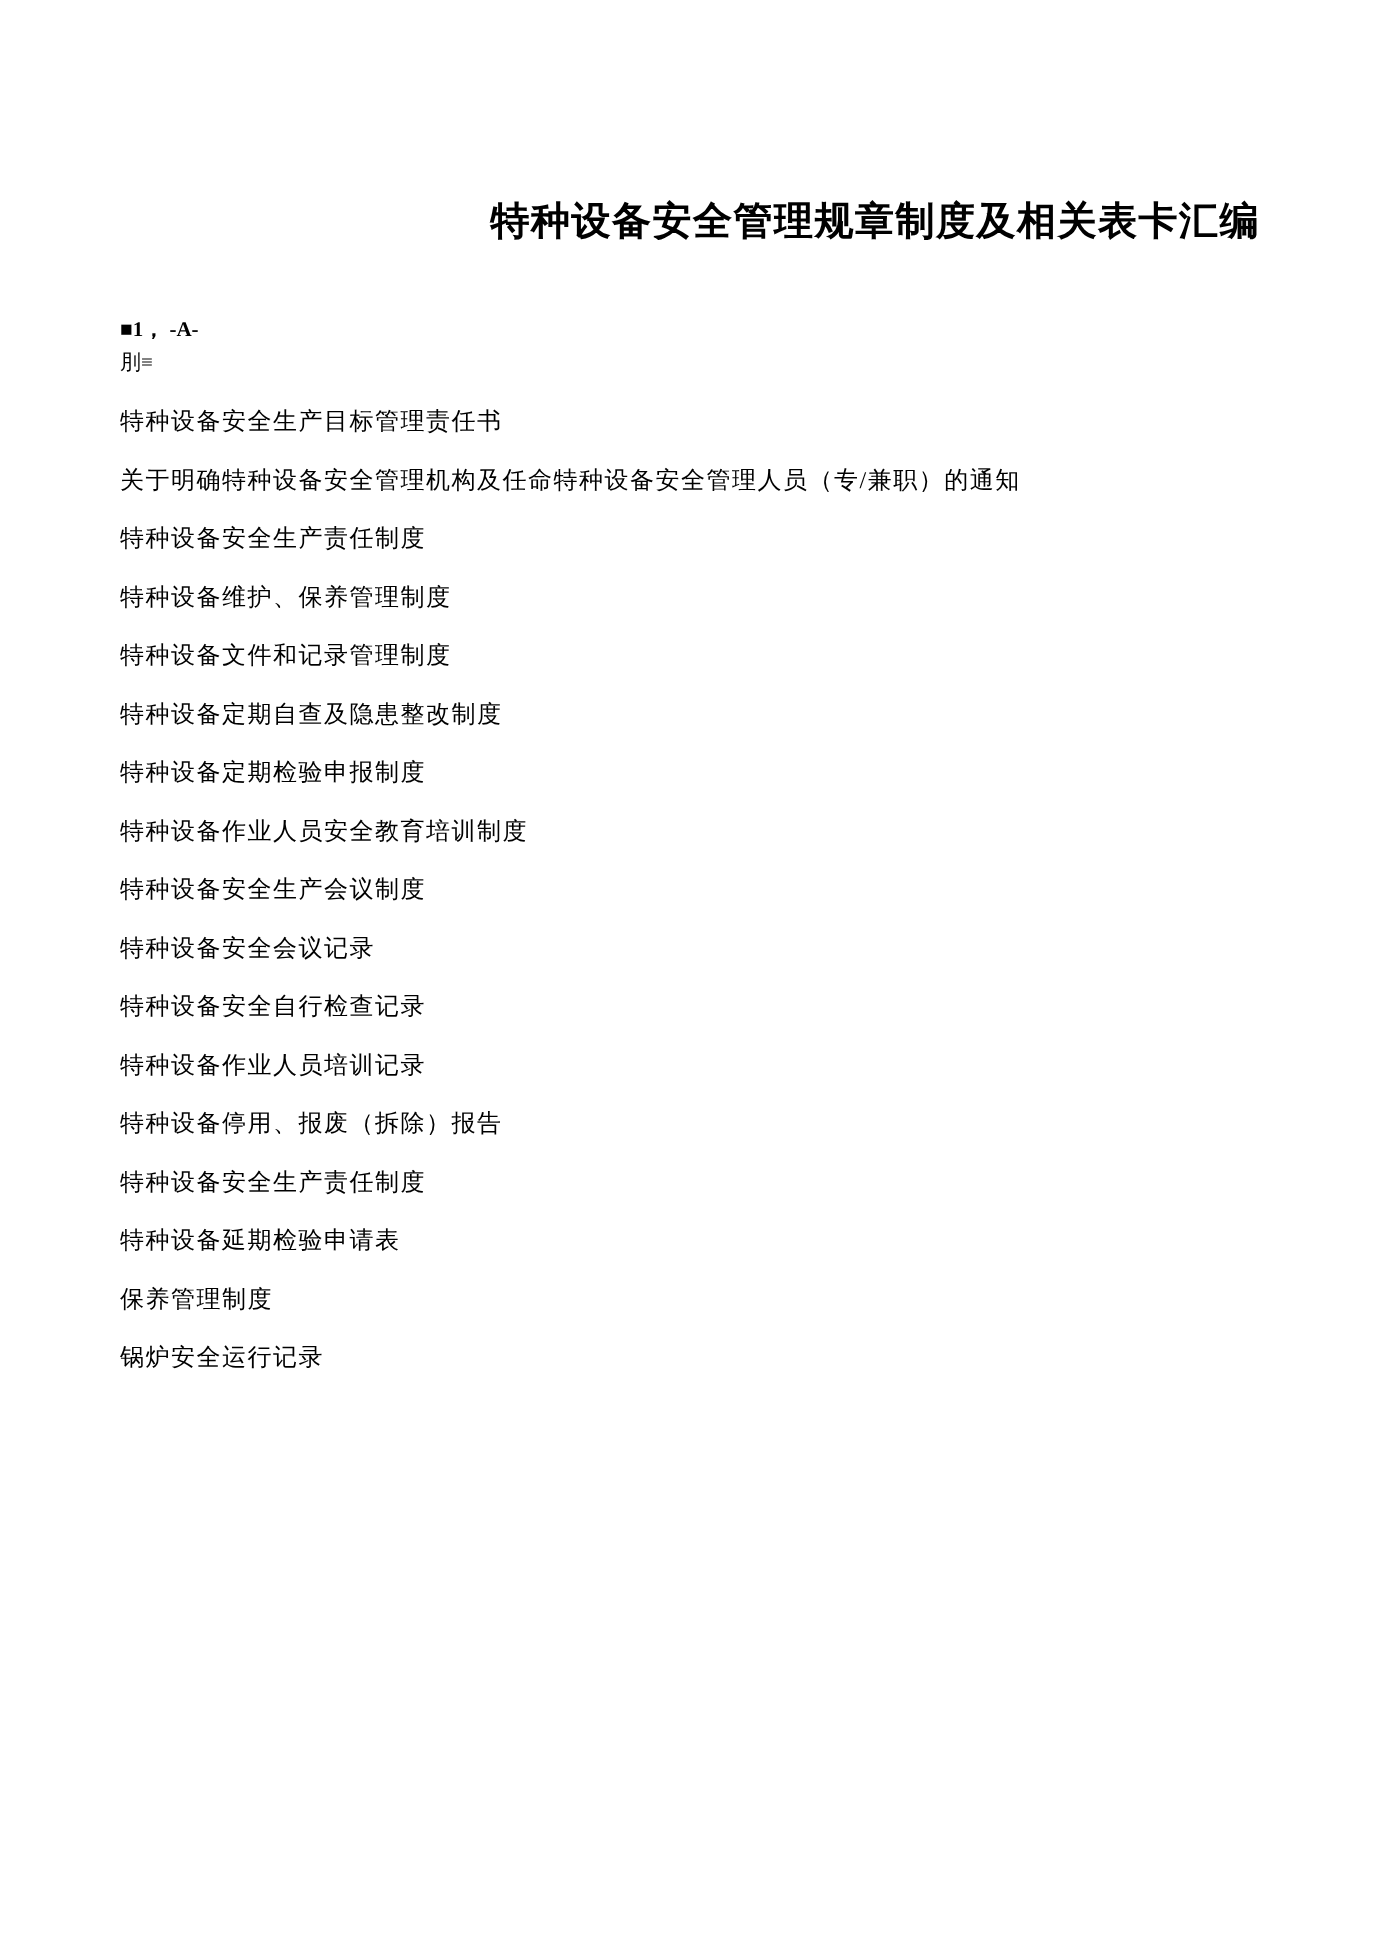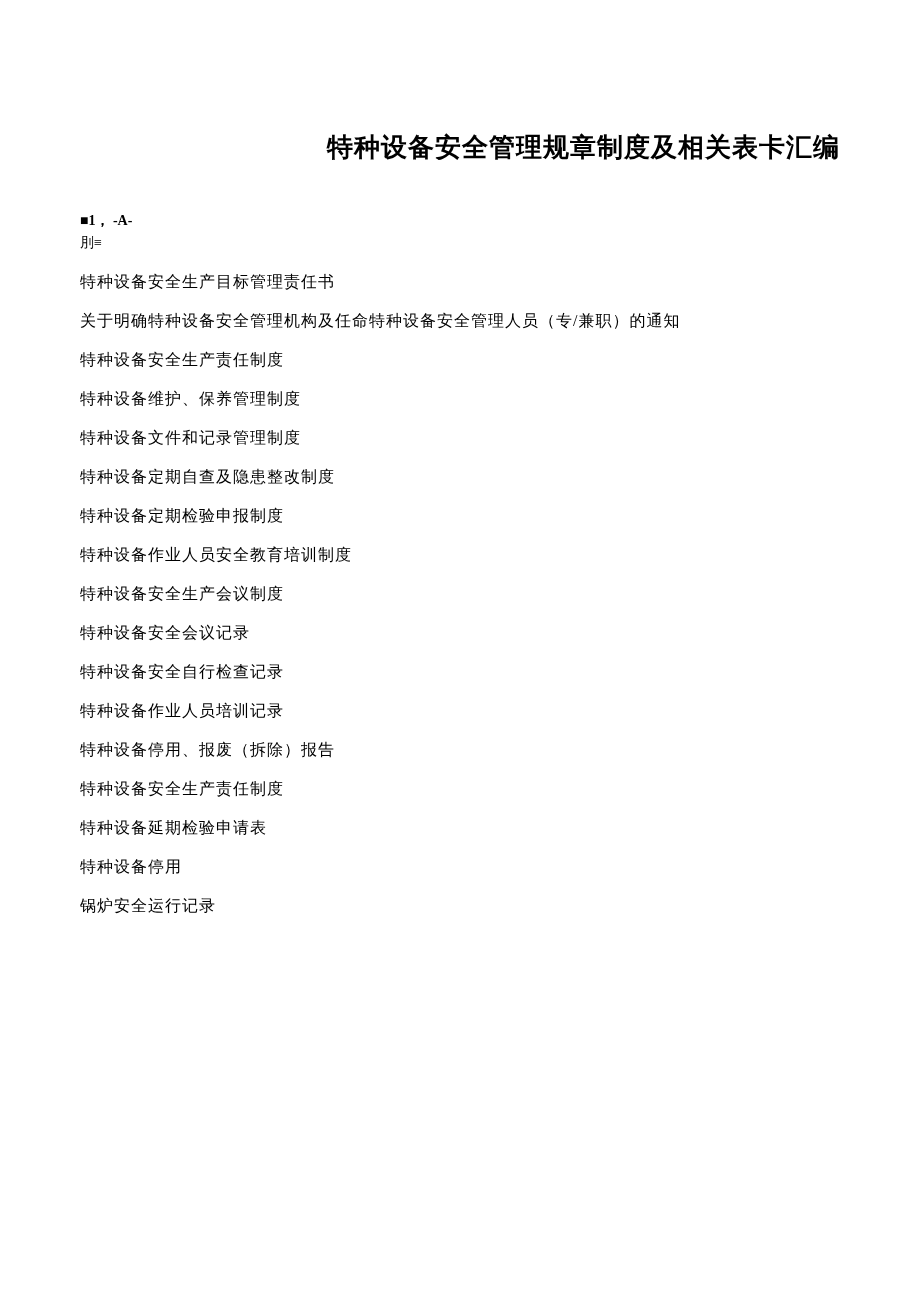--- a/index.html
+++ b/index.html
@@ -57,15 +57,15 @@
   <div class="toc-item">特种设备定期自查及隐患整改制度</div>
   <div class="toc-item">特种设备定期检验申报制度</div>
   <div class="toc-item">特种设备作业人员安全教育培训制度</div>
   <div class="toc-item">特种设备安全生产会议制度</div>
   <div class="toc-item">特种设备安全会议记录</div>
   <div class="toc-item">特种设备安全自行检查记录</div>
   <div class="toc-item">特种设备作业人员培训记录</div>
   <div class="toc-item">特种设备停用、报废（拆除）报告</div>
   <div class="toc-item">特种设备安全生产责任制度</div>
   <div class="toc-item">特种设备延期检验申请表</div>
-  <div class="toc-item">特种设备停用</div>
+  <div class="toc-item">保养管理制度</div>
   <div class="toc-item">锅炉安全运行记录</div>
 </div>
 
 </body></html>

